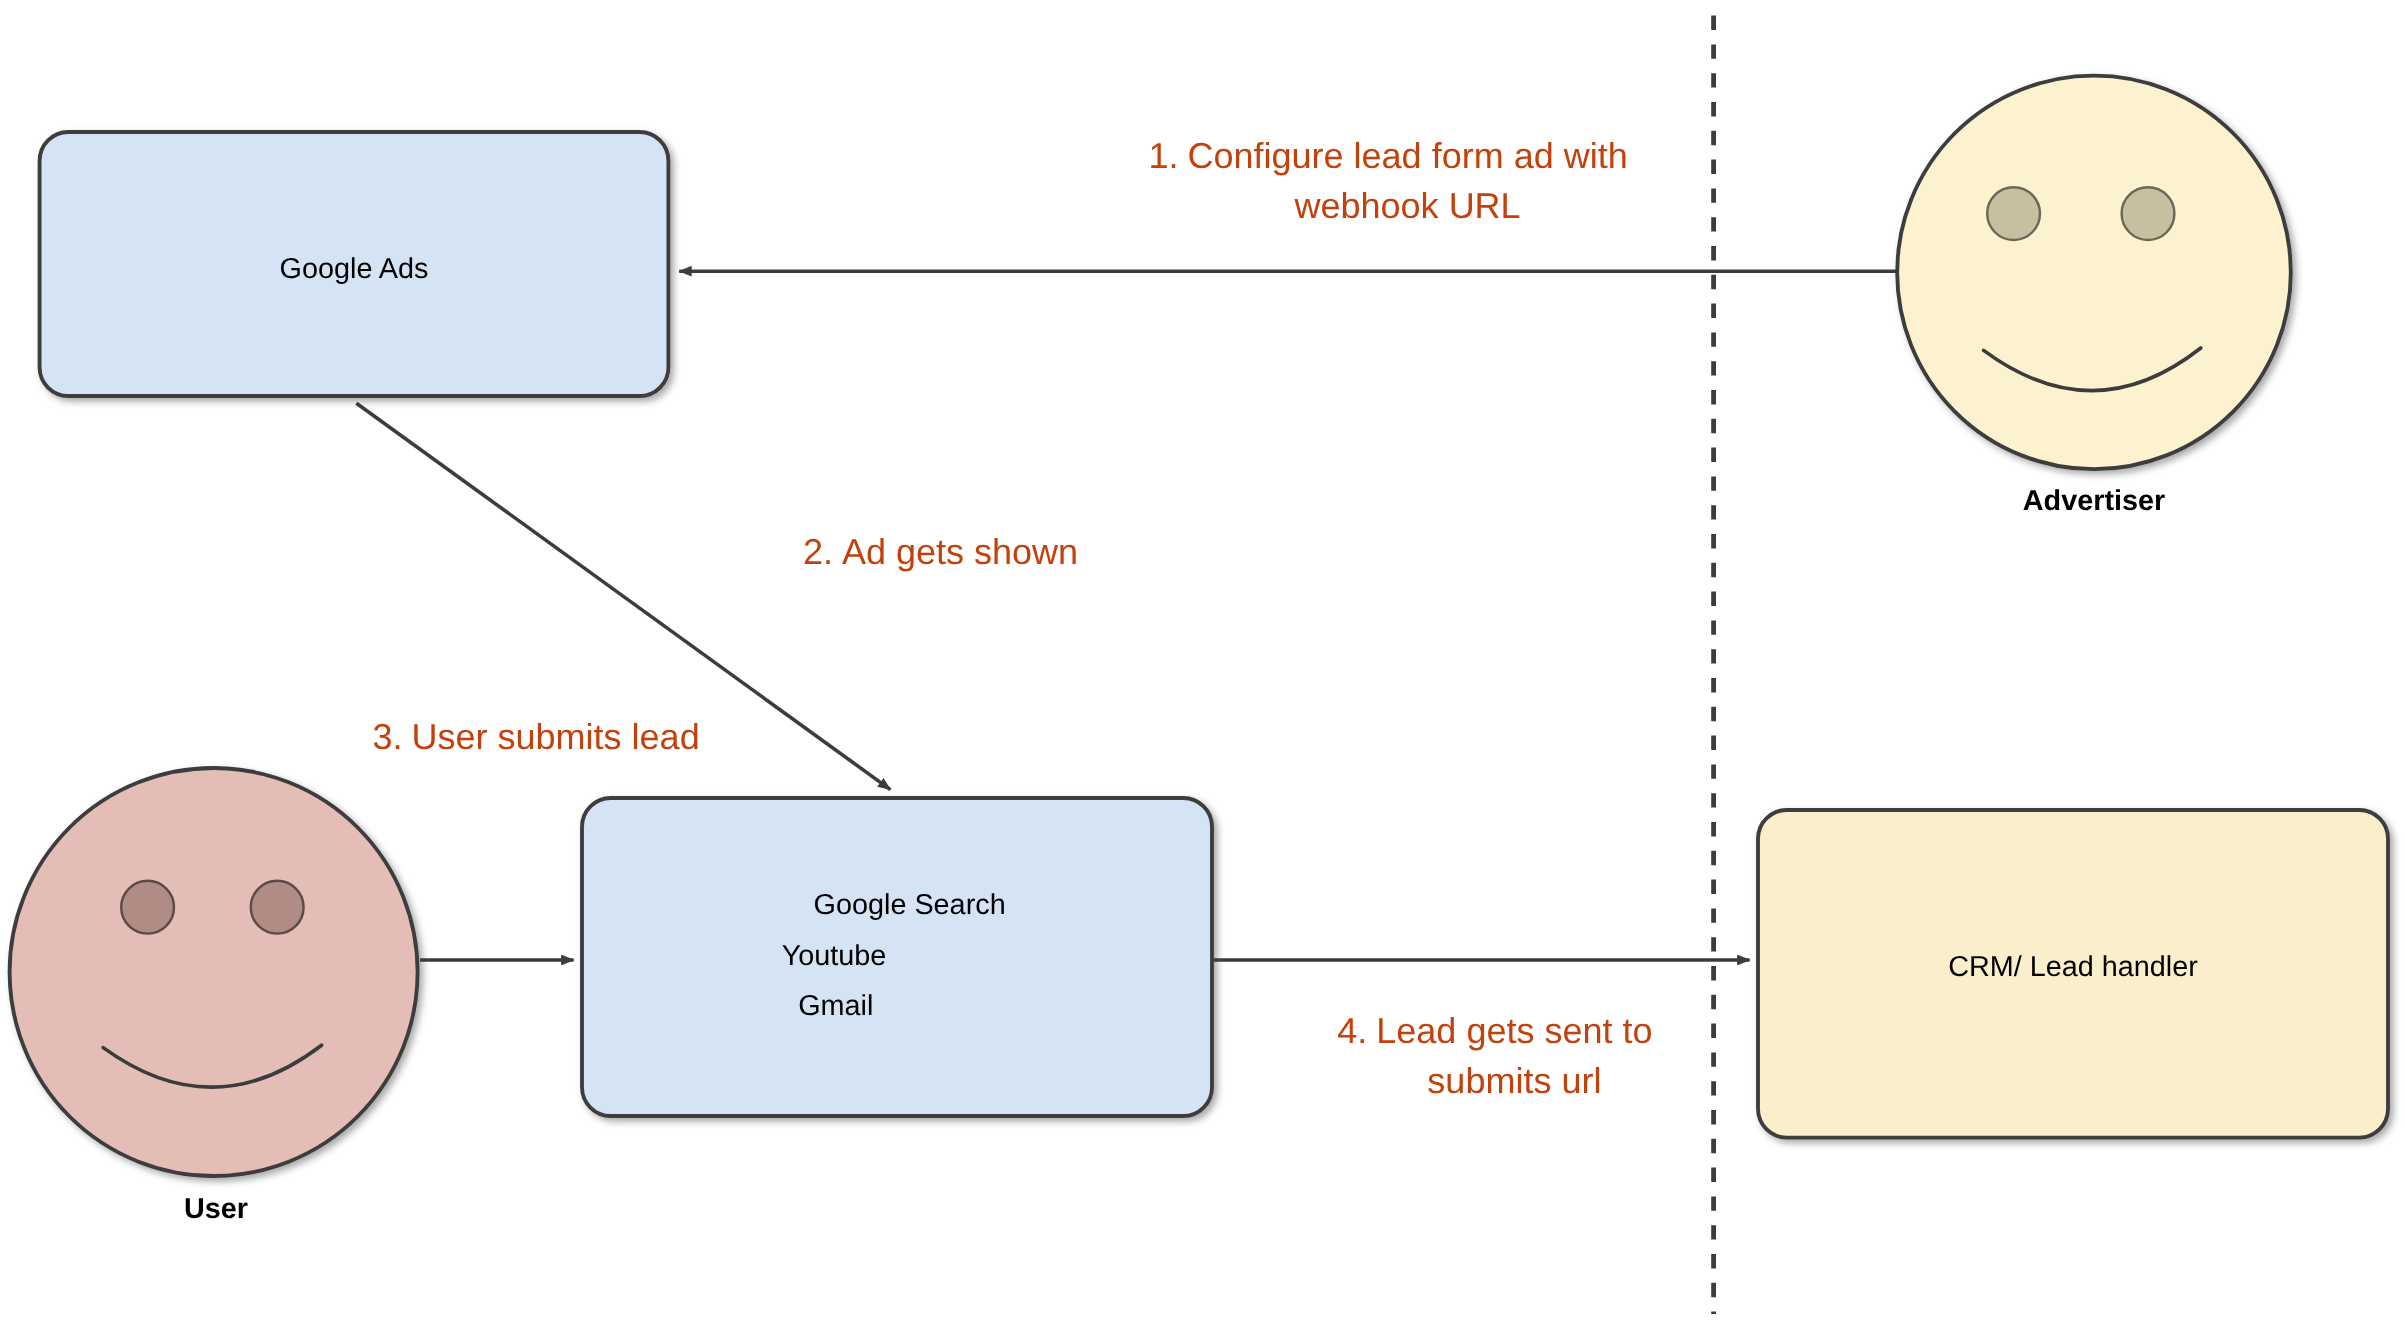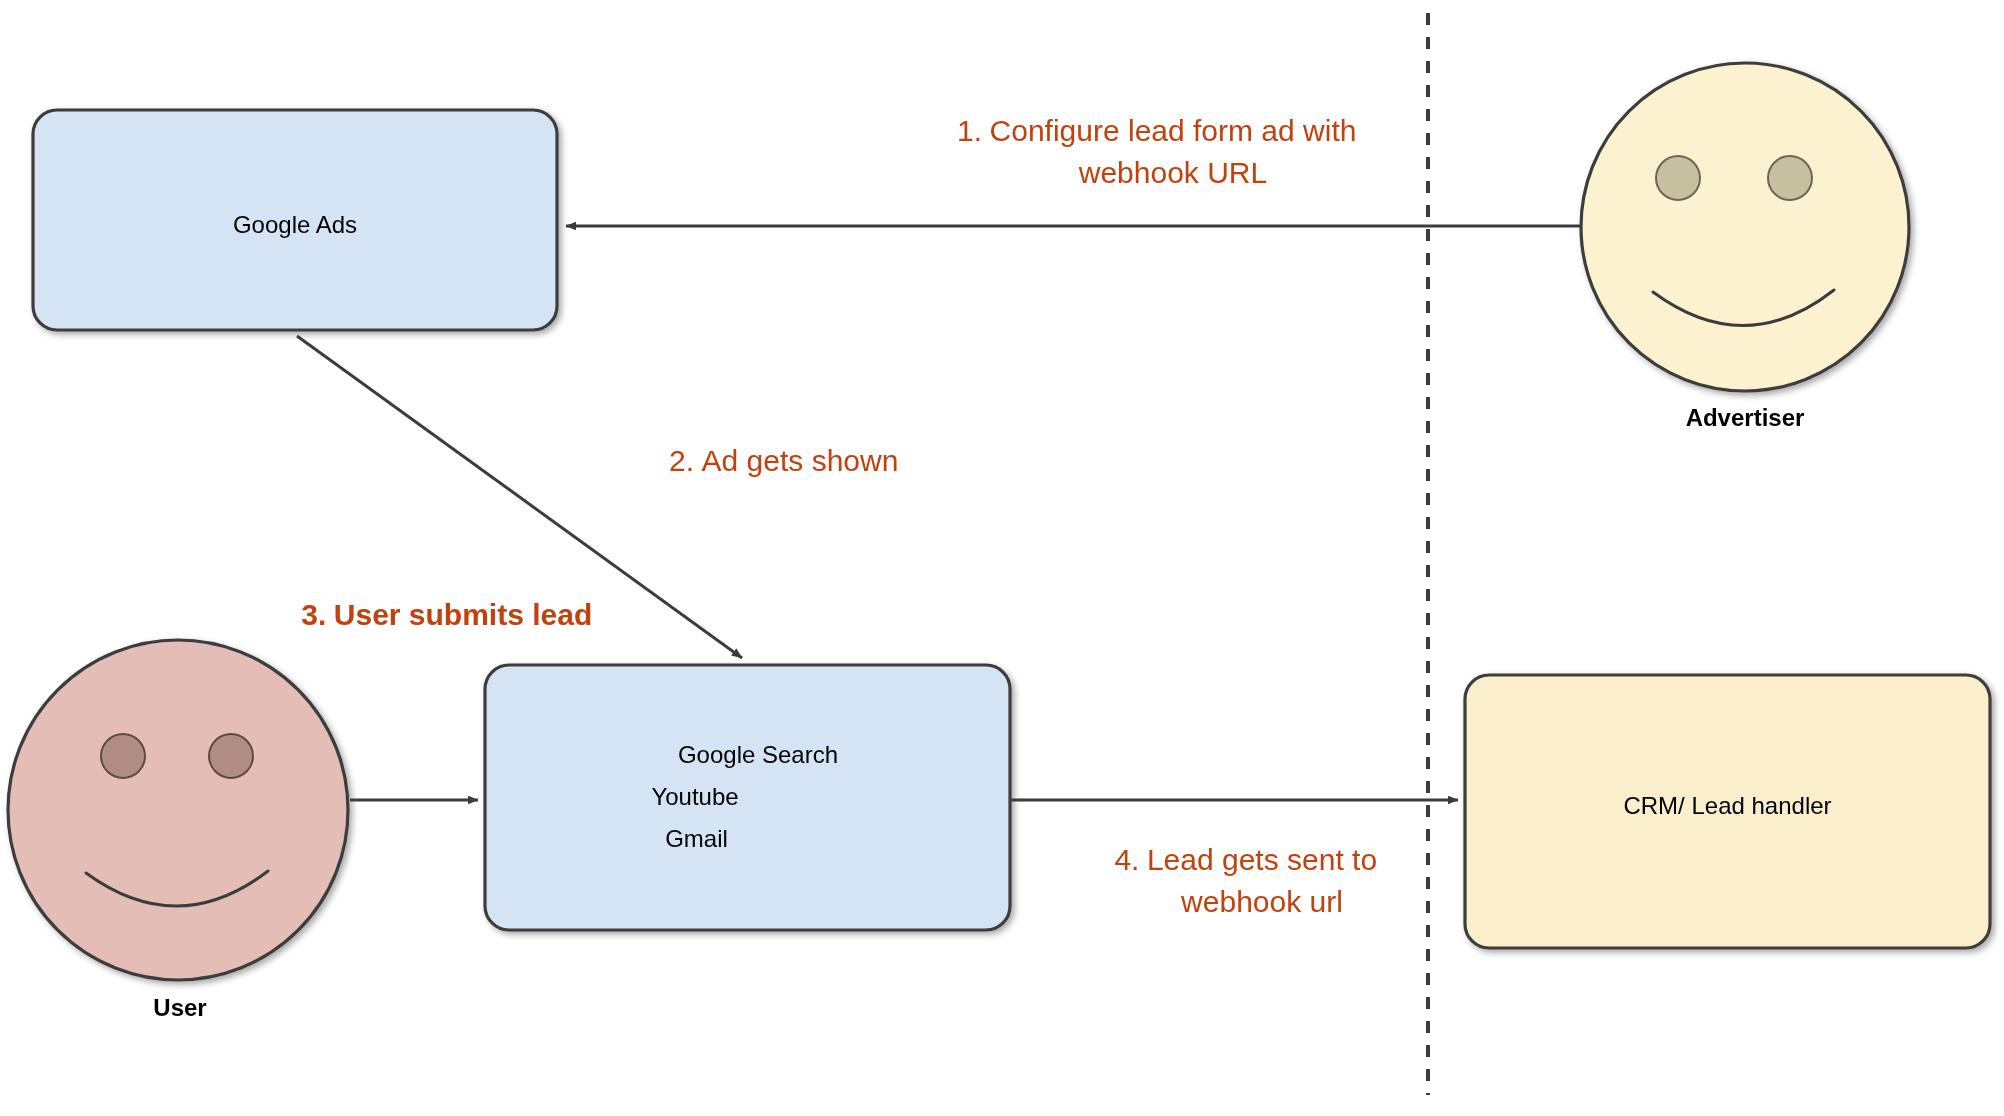--- a/index.html
+++ b/index.html
@@ -80,22 +80,22 @@
 
   <div class="numlbl" style="left:893px;top:110px;width:520px;">
     <span class="num">1.</span><span class="txt">Configure lead form ad with
 webhook URL</span>
   </div>
 
   <div class="numlbl" style="left:565px;top:440px;width:430px;">
     <span class="num">2.</span><span class="txt">Ad gets shown</span>
   </div>
 
-  <div class="numlbl" style="left:243px;top:594px;width:400px;font-weight:bold;">
+  <div class="numlbl" style="left:243px;top:594px;width:400px;">
     <span class="num">3.</span><span class="txt">User submits lead</span>
   </div>
 
   <div class="numlbl" style="left:1042px;top:839px;width:400px;">
     <span class="num">4.</span><span class="txt">Lead gets sent to
-webhook url</span>
+submits url</span>
   </div>
 
 </div>
 
 </body></html>

